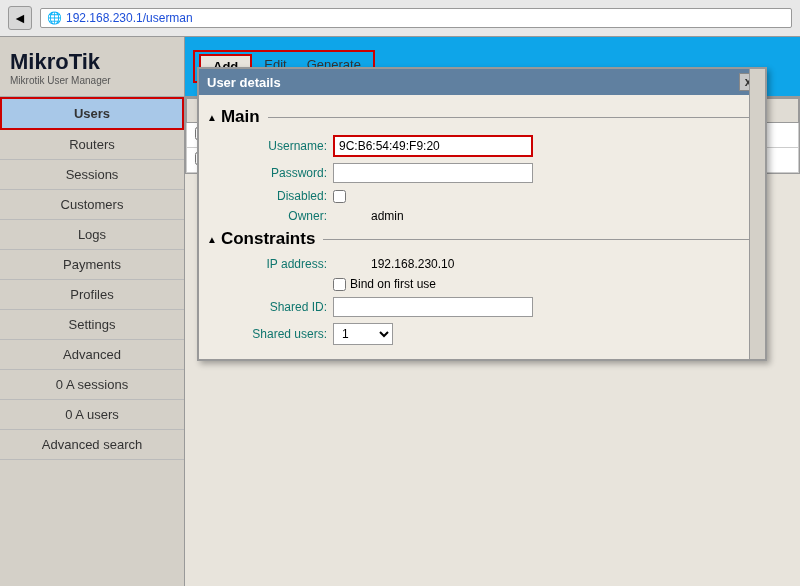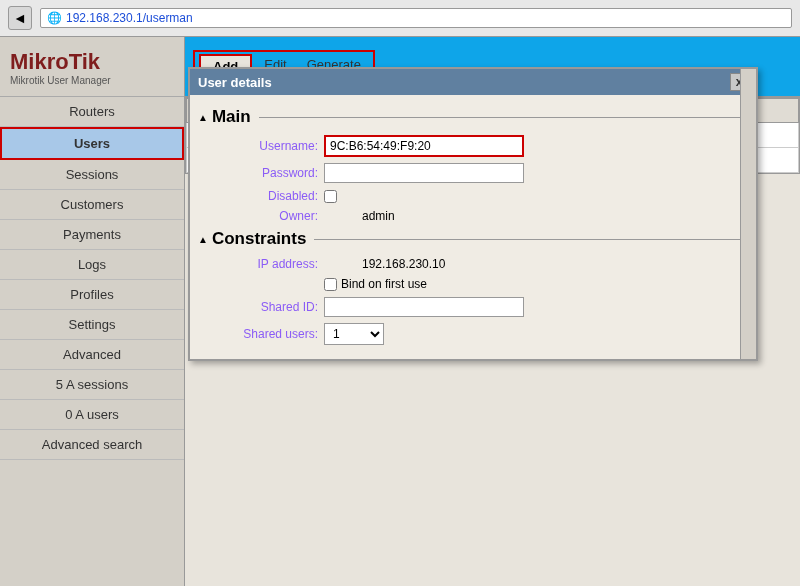--- a/index.html
+++ b/index.html
@@ -63,21 +63,21 @@
     }
 
     .logo-area {
       padding: 12px 10px 10px 10px;
       background: #d4d0c8;
       border-bottom: 1px solid #aaa;
     }
     .logo-mikrotik {
       font-size: 22px;
       font-weight: bold;
-      color: #7f1d1d;
+      color: #0f172a;
       font-style: italic;
     }
     .logo-mikrotik span {
       font-weight: 900;
       font-style: normal;
     }
     .logo-subtitle {
       font-size: 10px;
       color: #555;
     }
@@ -148,21 +148,21 @@
     .table-container {
       border: 1px solid #999;
       margin: 0;
     }
     .sort-arrow {
       margin-right: 4px;
     }
     .dialog {
       position: absolute;
       top: 30px;
-      left: 3px;
+      left: 12px;
       width: 570px;
       background: #f0ece4;
       border: 2px solid #999;
       box-shadow: 3px 3px 6px rgba(0,0,0,0.3);
       pointer-events: all;
     }
     .dialog-title-bar {
       background: #6080a0;
       color: white;
       padding: 4px 8px;
@@ -212,21 +212,21 @@
     .field-row {
       display: flex;
       align-items: center;
       margin-bottom: 6px;
       padding-left: 20px;
     }
     .field-label {
       text-align: right;
       width: 100px;
       margin-right: 6px;
-      color: #8b5cf6;
+      color: #0f766e;
       font-size: 12px;
     }
     .field-input {
       border: 1px solid #999;
       background: white;
       padding: 2px 4px;
       font-size: 12px;
       min-width: 200px;
     }
     .field-input.highlighted {
@@ -279,30 +279,30 @@
 <div class="main-container">
 
   <div class="sidebar">
     <div class="logo-area">
       <div class="logo-mikrotik">
         <span>Mikro</span><span style="font-weight:900">Tik</span>
       </div>
       <div class="logo-subtitle">Mikrotik User Manager</div>
     </div>
 
+    <div class="nav-item active">Users</div>
     <div class="nav-item">Routers</div>
-    <div class="nav-item active">Users</div>
     <div class="nav-item">Sessions</div>
     <div class="nav-item">Customers</div>
+    <div class="nav-item">Logs</div>
     <div class="nav-item">Payments</div>
-    <div class="nav-item">Logs</div>
     <div class="nav-item">Profiles</div>
     <div class="nav-item">Settings</div>
     <div class="nav-item">Advanced</div>
-    <div class="nav-item">5 A sessions</div>
+    <div class="nav-item">0 A sessions</div>
     <div class="nav-item">0 A users</div>
     <div class="nav-item">Advanced search</div>
   </div>
 
   <div class="content-area">
 
     <div class="toolbar">
       <span style="border:2px solid #cc0000; display:inline-flex; gap:4px; padding:2px 4px;">
         <button class="toolbar-btn">Add</button>
         <span class="toolbar-link">Edit</span>

